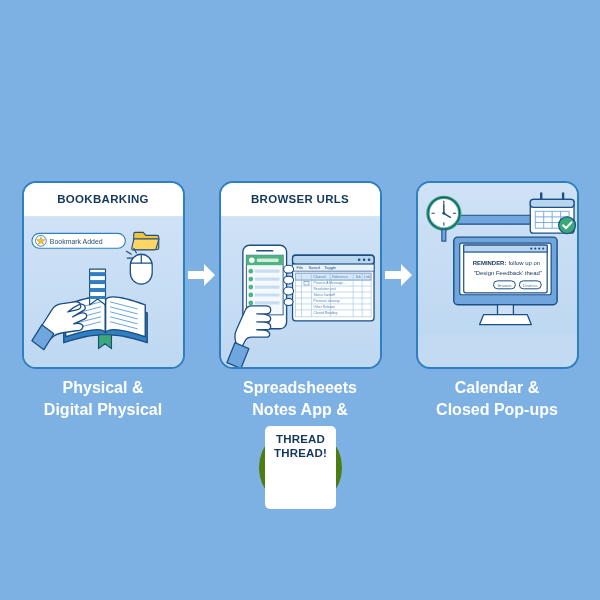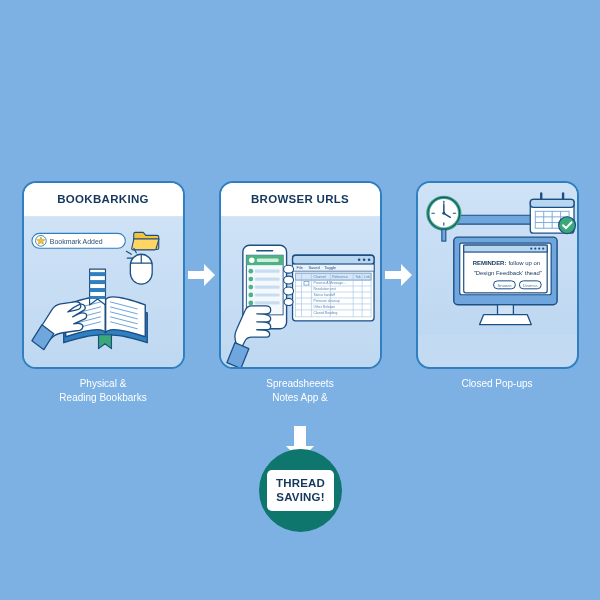--- a/index.html
+++ b/index.html
@@ -95,47 +95,46 @@
     width: 600px;
     display: flex;
     justify-content: center;
     align-items: flex-start;
   }
   .caption {
     width: 163px;
     flex: 0 0 auto;
     text-align: center;
     color: #ffffff;
-    font-size: 10px;
+    font-size: 16px;
     line-height: 1.35;
-    font-weight: normal;
+    font-weight: bold;
   }
   .caption-gap { width: 34px; flex: 0 0 auto; }
   .caption-line { display: block; white-space: nowrap; }
 
   
   .down-arrow {
     position: absolute;
     top: 396px;
     left: 283px;
     width: 34px;
     height: 36px;
   }
   .down-arrow svg { width: 34px; height: 36px; display: block; }
 
   .outcome {
     position: absolute;
-    top: 420px;
+    top: 397px;
     left: 259px;
     width: 83px;
     height: 83px;
     border-radius: 50%;
-    background: #0f766e;
+    background: #4d7c0f;
     display: flex;
-    align-items: center;
     justify-content: center;
   }
   .outcome-box {
     background: #ffffff;
     border-radius: 5px;
     padding: 7px 9px;
     text-align: center;
   }
   .outcome-text {
     font-size: 11.5px;
@@ -416,41 +415,42 @@
           </g>
         </svg>
       </div>
     </div>
 
   </div>
 
   <div class="caption-row">
     <div class="caption">
       <span class="caption-line">Physical &amp;</span>
-      <span class="caption-line">Reading Bookbarks</span>
+      <span class="caption-line">Digital Physical</span>
     </div>
     <div class="caption-gap"></div>
     <div class="caption">
       <span class="caption-line">Spreadsheeets</span>
       <span class="caption-line">Notes App &amp;</span>
     </div>
     <div class="caption-gap"></div>
     <div class="caption">
+      <span class="caption-line">Calendar &amp;</span>
       <span class="caption-line">Closed Pop-ups</span>
     </div>
   </div>
 
   <div class="down-arrow">
     <svg viewBox="0 0 34 36" xmlns="http://www.w3.org/2000/svg">
       <path d="M11,1 h12 v20 h8 l-14,14 l-14,-14 h8 z" fill="#ffffff"></path>
     </svg>
   </div>
 
   <div class="outcome">
     <div class="outcome-box">
       <div class="outcome-text">
         <span>THREAD</span>
-        <span>SAVING!</span>
+        <span>THREAD!</span>
       </div>
     </div>
   </div>
 
 </div>
 
 </body></html>

